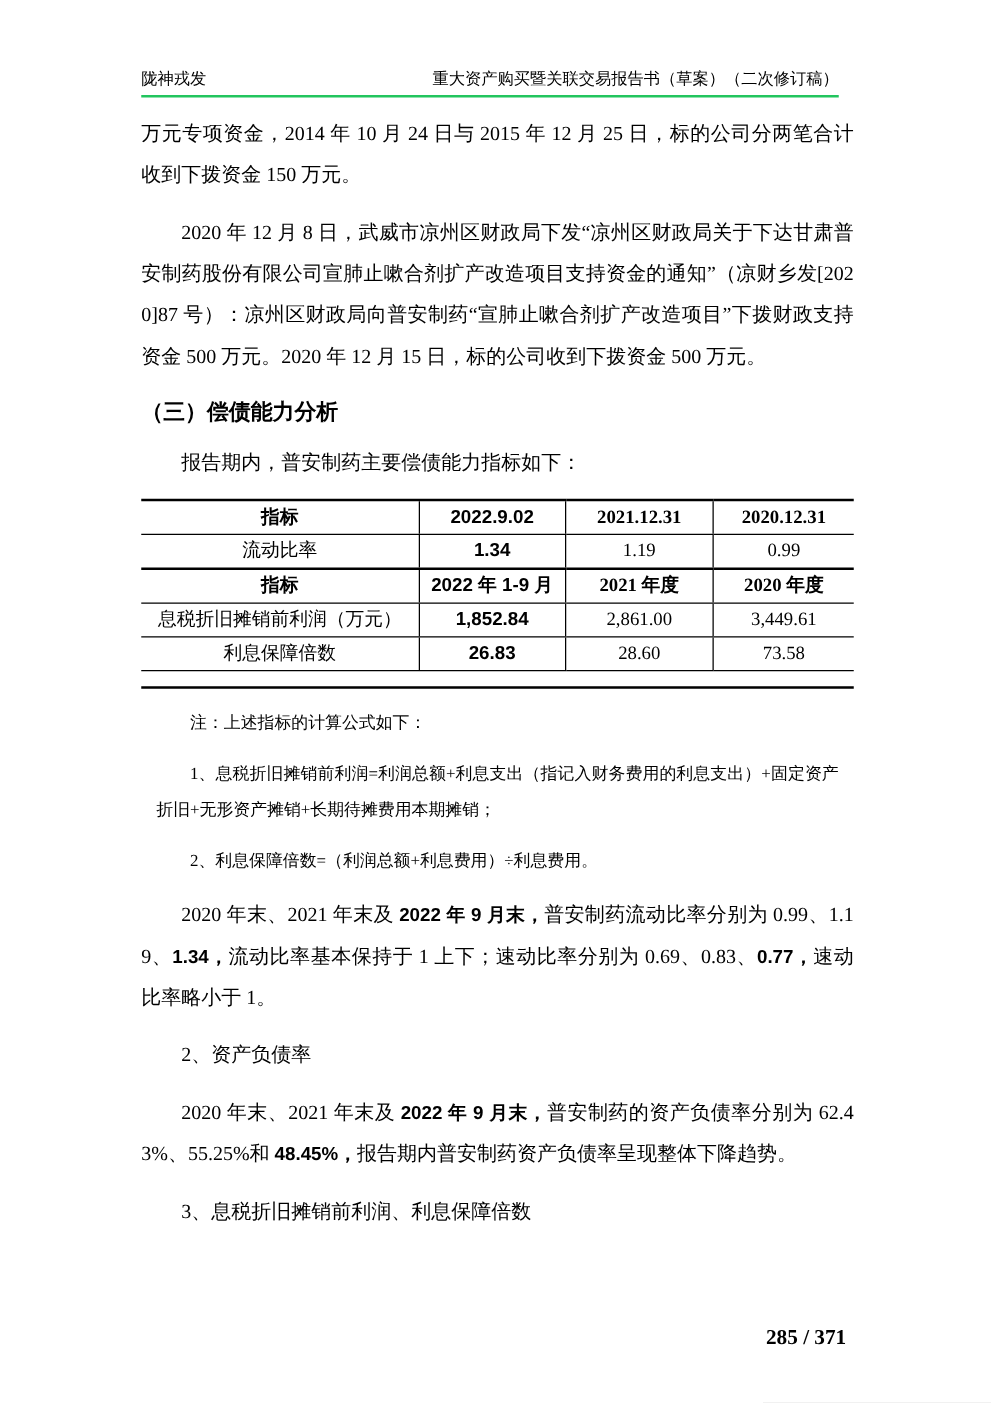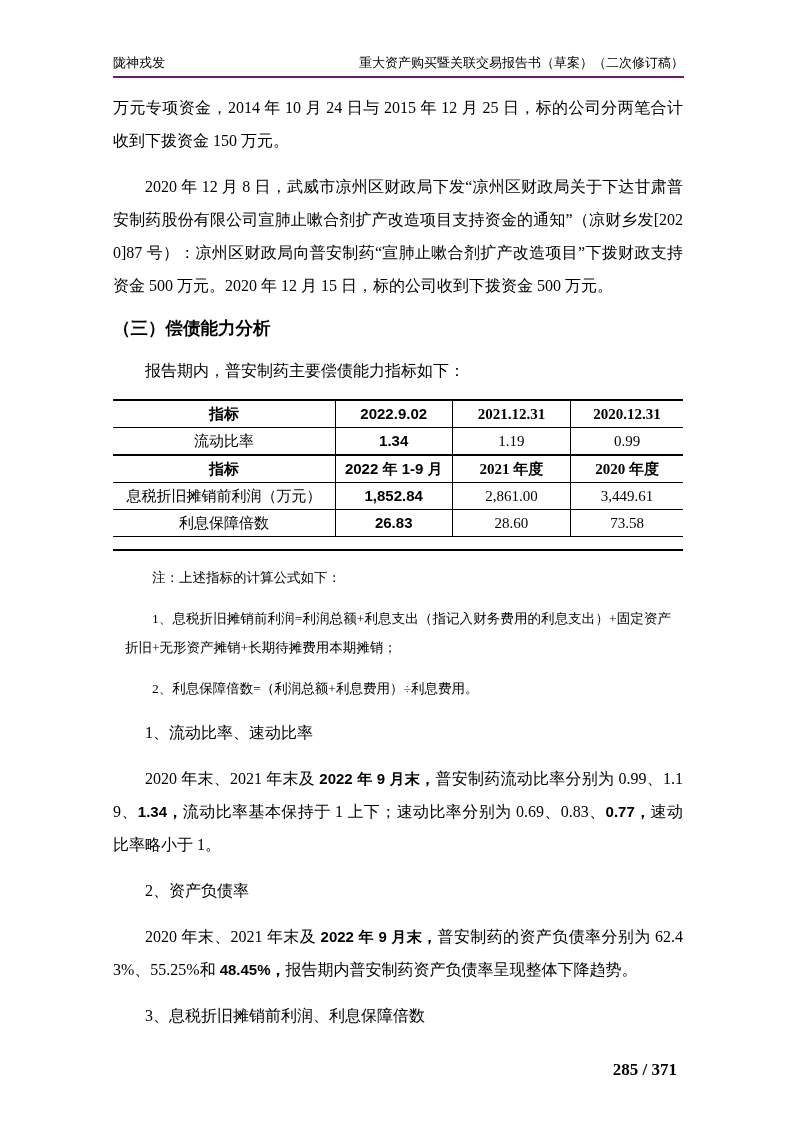--- a/index.html
+++ b/index.html
@@ -7,37 +7,37 @@
     position:relative;
     width:793px; height:1122px;
     margin:0 auto;
     background:#ffffff;
     font-family:"Liberation Serif","DejaVu Serif",serif;
     color:#000;
     overflow:hidden;
   }
   
   .page-header {
-    position:absolute; left:113px; right:109px; top:54px;
+    position:absolute; left:113px; right:122px; top:54px;
     display:flex; justify-content:space-between; align-items:flex-end;
     font-size:13px; line-height:18px;
-    border-bottom:2px solid #701a75;
+    border-bottom:2px solid #22c55e;
     padding-bottom:4px;
   }
   
   .content { position:absolute; left:113px; right:110px; top:91px; }
   .body-text {
     margin:0; font-size:16px; line-height:33px;
     text-align:justify; word-break:break-all;
   }
   .indent { text-indent:2em; }
   .mt { margin-top:13px; }
   .section-heading {
     margin:15px 0 0 0;
-    font-family:Liberation Mono, monospace;
+    font-family:Liberation Sans, sans-serif;
     font-weight:bold; font-size:17.5px; line-height:24px;
   }
   .sub-heading { margin-top:13px; }
   
   .table-wrap { margin-top:12px; border-bottom:2px solid #000; padding-bottom:12px; }
   .fin-table { width:100%; border-collapse:collapse; border-top:2px solid #000; table-layout:fixed; }
   .fin-table th, .fin-table td {
     border-bottom:1px solid #000;
     height:26px; padding:0 4px;
     text-align:center; vertical-align:middle;
@@ -126,21 +126,20 @@
           </tbody>
         </table>
     </div>
 
     <div class="notes">
       <p class="note">注：上述指标的计算公式如下：</p>
       <p class="note">1、息税折旧摊销前利润=利润总额+利息支出（指记入财务费用的利息支出）+固定资产折旧+无形资产摊销+长期待摊费用本期摊销；</p>
       <p class="note">2、利息保障倍数=（利润总额+利息费用）÷利息费用。</p>
     </div>
 
-    <p class="body-text indent sub-heading">1、流动比率、速动比率</p>
     <p class="body-text indent mt"><span>2020 年末、2021 年末及 </span><span class="rb">2022 年 9 月末，</span><span>普安制药流动比率分别为 0.99、1.19、</span><span class="rb">1.34，</span><span>流动比率基本保持于 1 上下；速动比率分别为 0.69、0.83、</span><span class="rb">0.77，</span><span>速动比率略小于 1。</span></p>
 
     <p class="body-text indent sub-heading">2、资产负债率</p>
     <p class="body-text indent mt"><span>2020 年末、2021 年末及 </span><span class="rb">2022 年 9 月末，</span><span>普安制药的资产负债率分别为 62.43%、55.25%和 </span><span class="rb">48.45%，</span><span>报告期内普安制药资产负债率呈现整体下降趋势。</span></p>
 
     <p class="body-text indent sub-heading">3、息税折旧摊销前利润、利息保障倍数</p>
 
   </div>
 
   <div class="page-footer">285 / 371</div>

